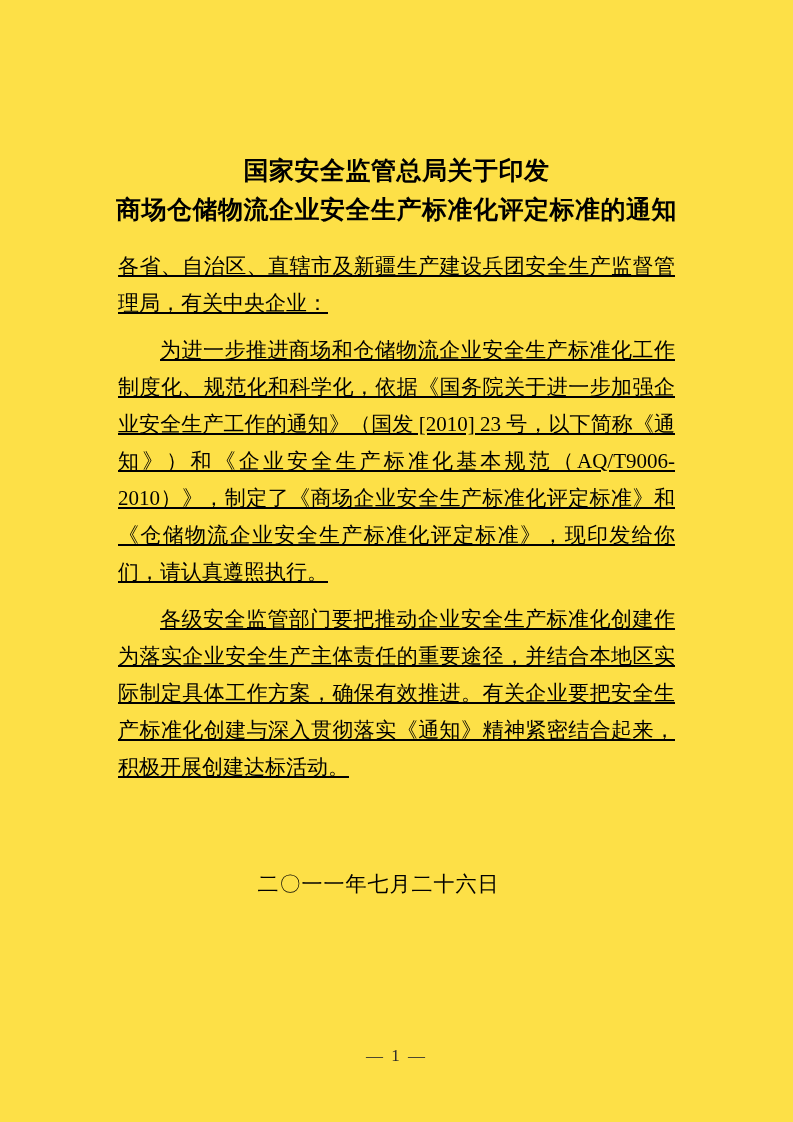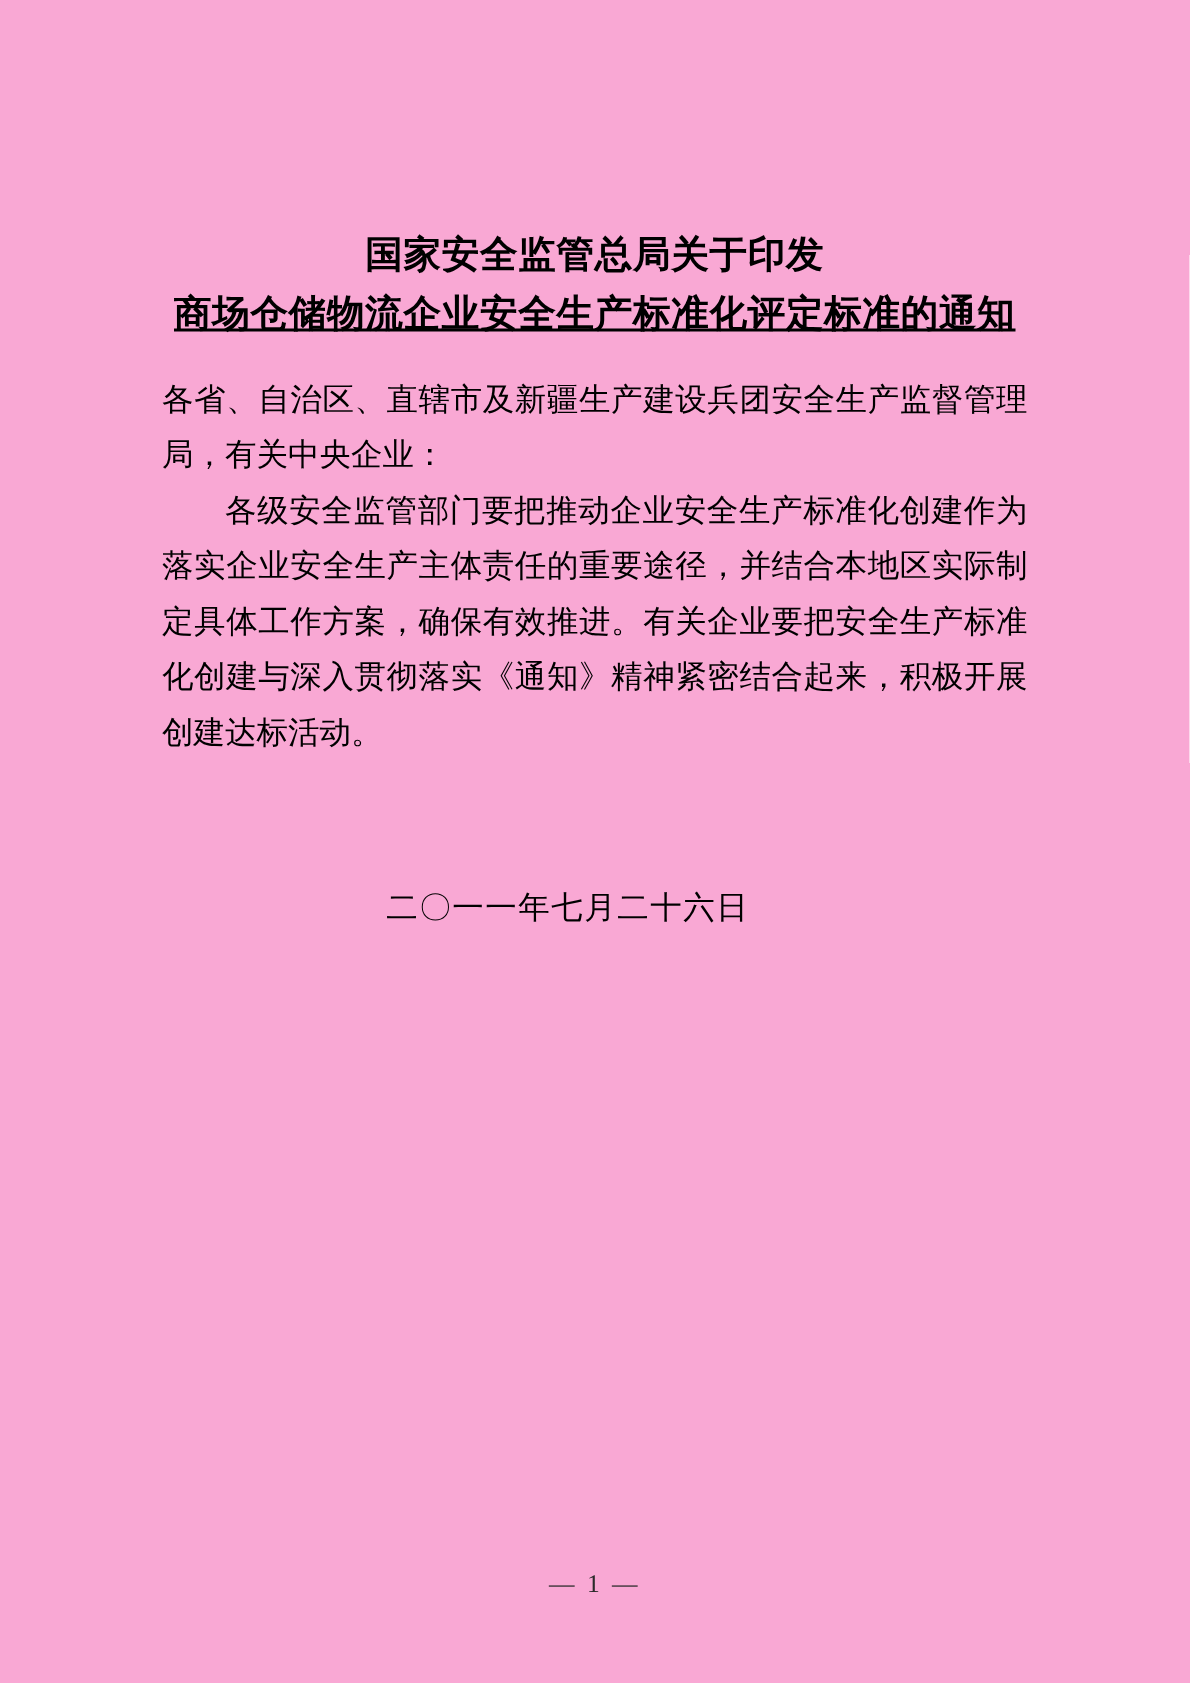--- a/index.html
+++ b/index.html
@@ -5,58 +5,58 @@
   html, body {
     margin: 0;
     padding: 0;
     background: #ffffff;
   }
   .page {
     position: relative;
     width: 793px;
     height: 1122px;
     margin: 0 auto;
-    background: #f9a8d4;
+    background: #fde047;
     color: #000000;
     font-family: "Liberation Serif", "DejaVu Serif", serif;
     box-sizing: border-box;
     padding-top: 158px;
     overflow: hidden;
   }
   .title1, .title2 {
     text-align: center;
     font-family: "Liberation Sans", "DejaVu Sans", sans-serif;
     font-weight: bold;
     font-size: 25px;
     line-height: 1;
     letter-spacing: 0.5px;
     white-space: nowrap;
   }
   .title2 {
     margin-top: 14px;
-    text-decoration: underline;
   }
   .docnum {
     text-align: center;
     margin-top: 10px;
     font-size: 20px;
     line-height: 1.2;
     letter-spacing: 1px;
   }
   .body {
     margin: 26px 0 0 108px;
     width: 577px;
     font-size: 21px;
     line-height: 37px;
     text-align: justify;
     text-justify: inter-character;
   }
   .body p {
-    margin: 0;
+    margin: 10px;
     padding: 0;
+    text-decoration: underline;
   }
   .body p.indent {
     text-indent: 2em;
   }
   .date {
     margin: 80px 0 0 108px;
     width: 577px;
     box-sizing: border-box;
     padding-right: 36px;
     text-align: center;
@@ -80,20 +80,21 @@
 
 <div class="page">
 
   <div class="title1">国家安全监管总局关于印发</div>
 
   <div class="title2">商场仓储物流企业安全生产标准化评定标准的通知</div>
 
 
   <div class="body">
     <p>各省、自治区、直辖市及新疆生产建设兵团安全生产监督管理局，有关中央企业：</p>
+    <p class="indent">为进一步推进商场和仓储物流企业安全生产标准化工作制度化、规范化和科学化，依据《国务院关于进一步加强企业安全生产工作的通知》（国发 [2010] 23 号，以下简称《通知》）和《企业安全生产标准化基本规范（AQ/T9006-2010）》，制定了《商场企业安全生产标准化评定标准》和《仓储物流企业安全生产标准化评定标准》，现印发给你们，请认真遵照执行。</p>
     <p class="indent">各级安全监管部门要把推动企业安全生产标准化创建作为落实企业安全生产主体责任的重要途径，并结合本地区实际制定具体工作方案，确保有效推进。有关企业要把安全生产标准化创建与深入贯彻落实《通知》精神紧密结合起来，积极开展创建达标活动。</p>
   </div>
 
   <div class="date">二〇一一年七月二十六日</div>
 
   <div class="footer">— 1 —</div>
 
 </div>
 
 </body></html>

